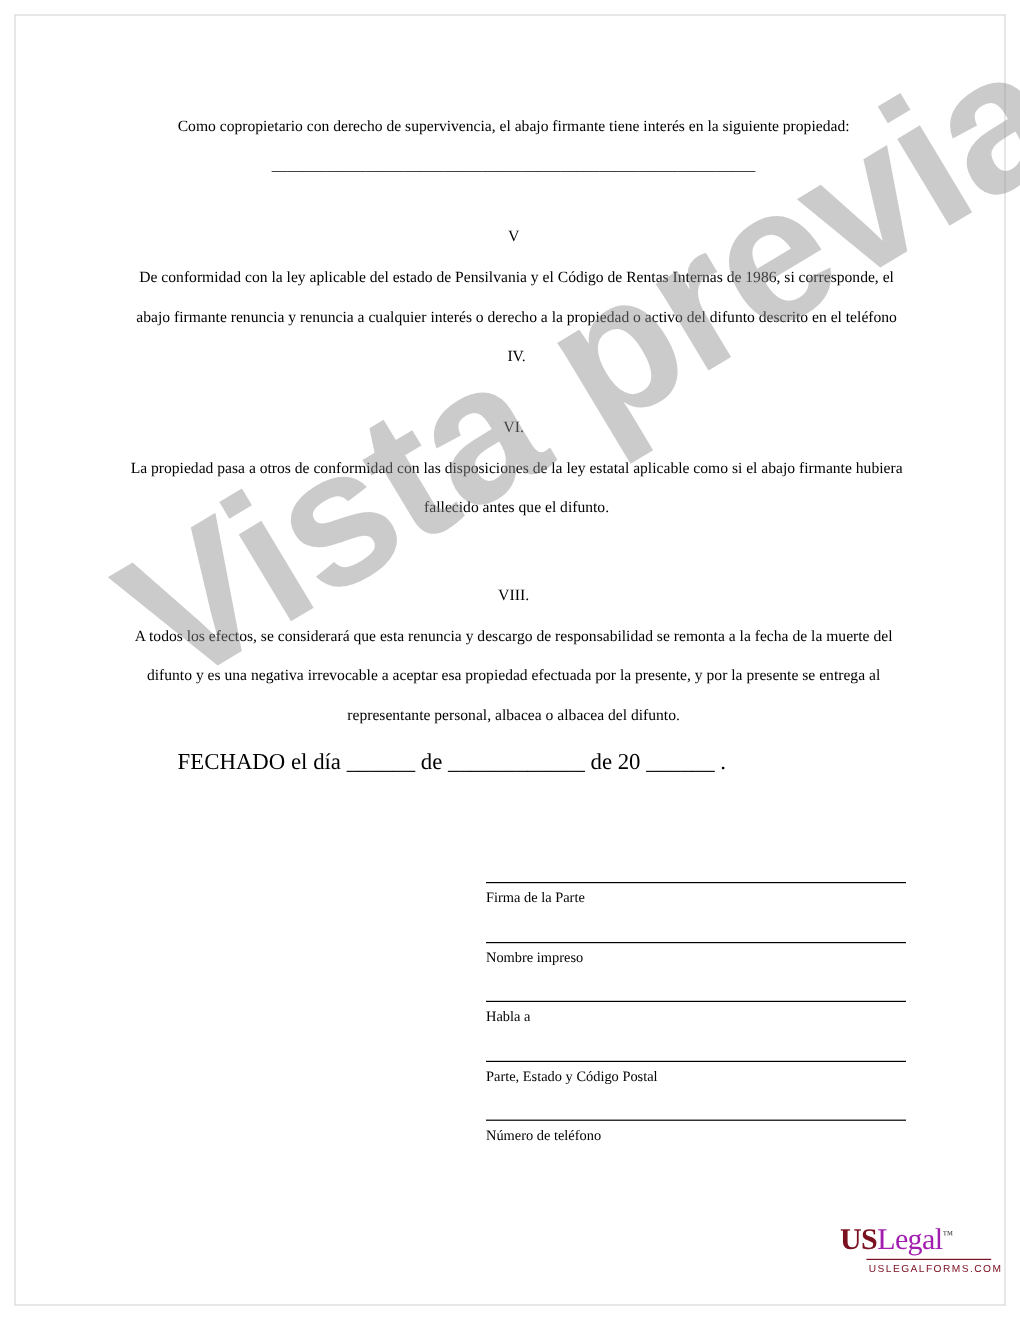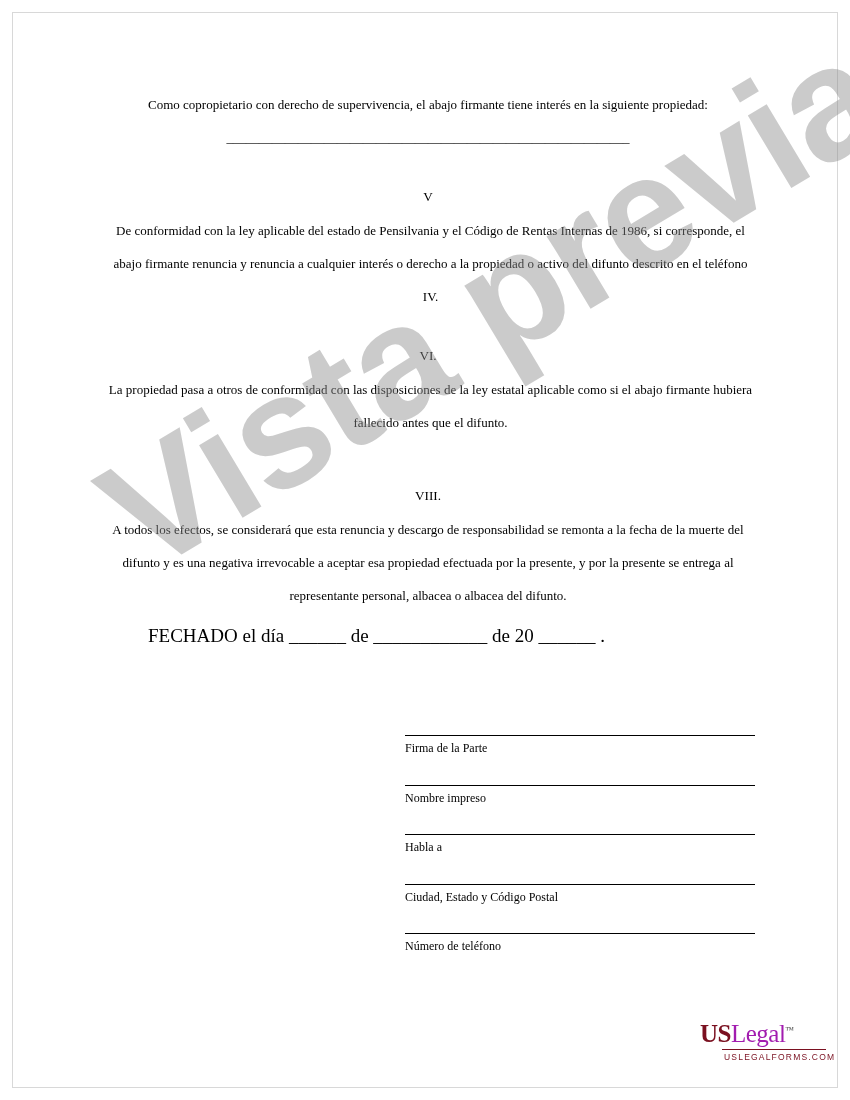--- a/index.html
+++ b/index.html
@@ -181,21 +181,21 @@
     <div class="sig-row">
       <div class="sig-line"></div>
       <div class="sig-label">Nombre impreso</div>
     </div>
     <div class="sig-row">
       <div class="sig-line"></div>
       <div class="sig-label">Habla a</div>
     </div>
     <div class="sig-row">
       <div class="sig-line"></div>
-      <div class="sig-label">Ciudad, Estado y Código Postal</div>
+      <div class="sig-label">Parte, Estado y Código Postal</div>
     </div>
     <div class="sig-row">
       <div class="sig-line"></div>
       <div class="sig-label">Número de teléfono</div>
     </div>
   </div>
 
   <div class="watermark">
     <span>Vista previa</span>
   </div>

